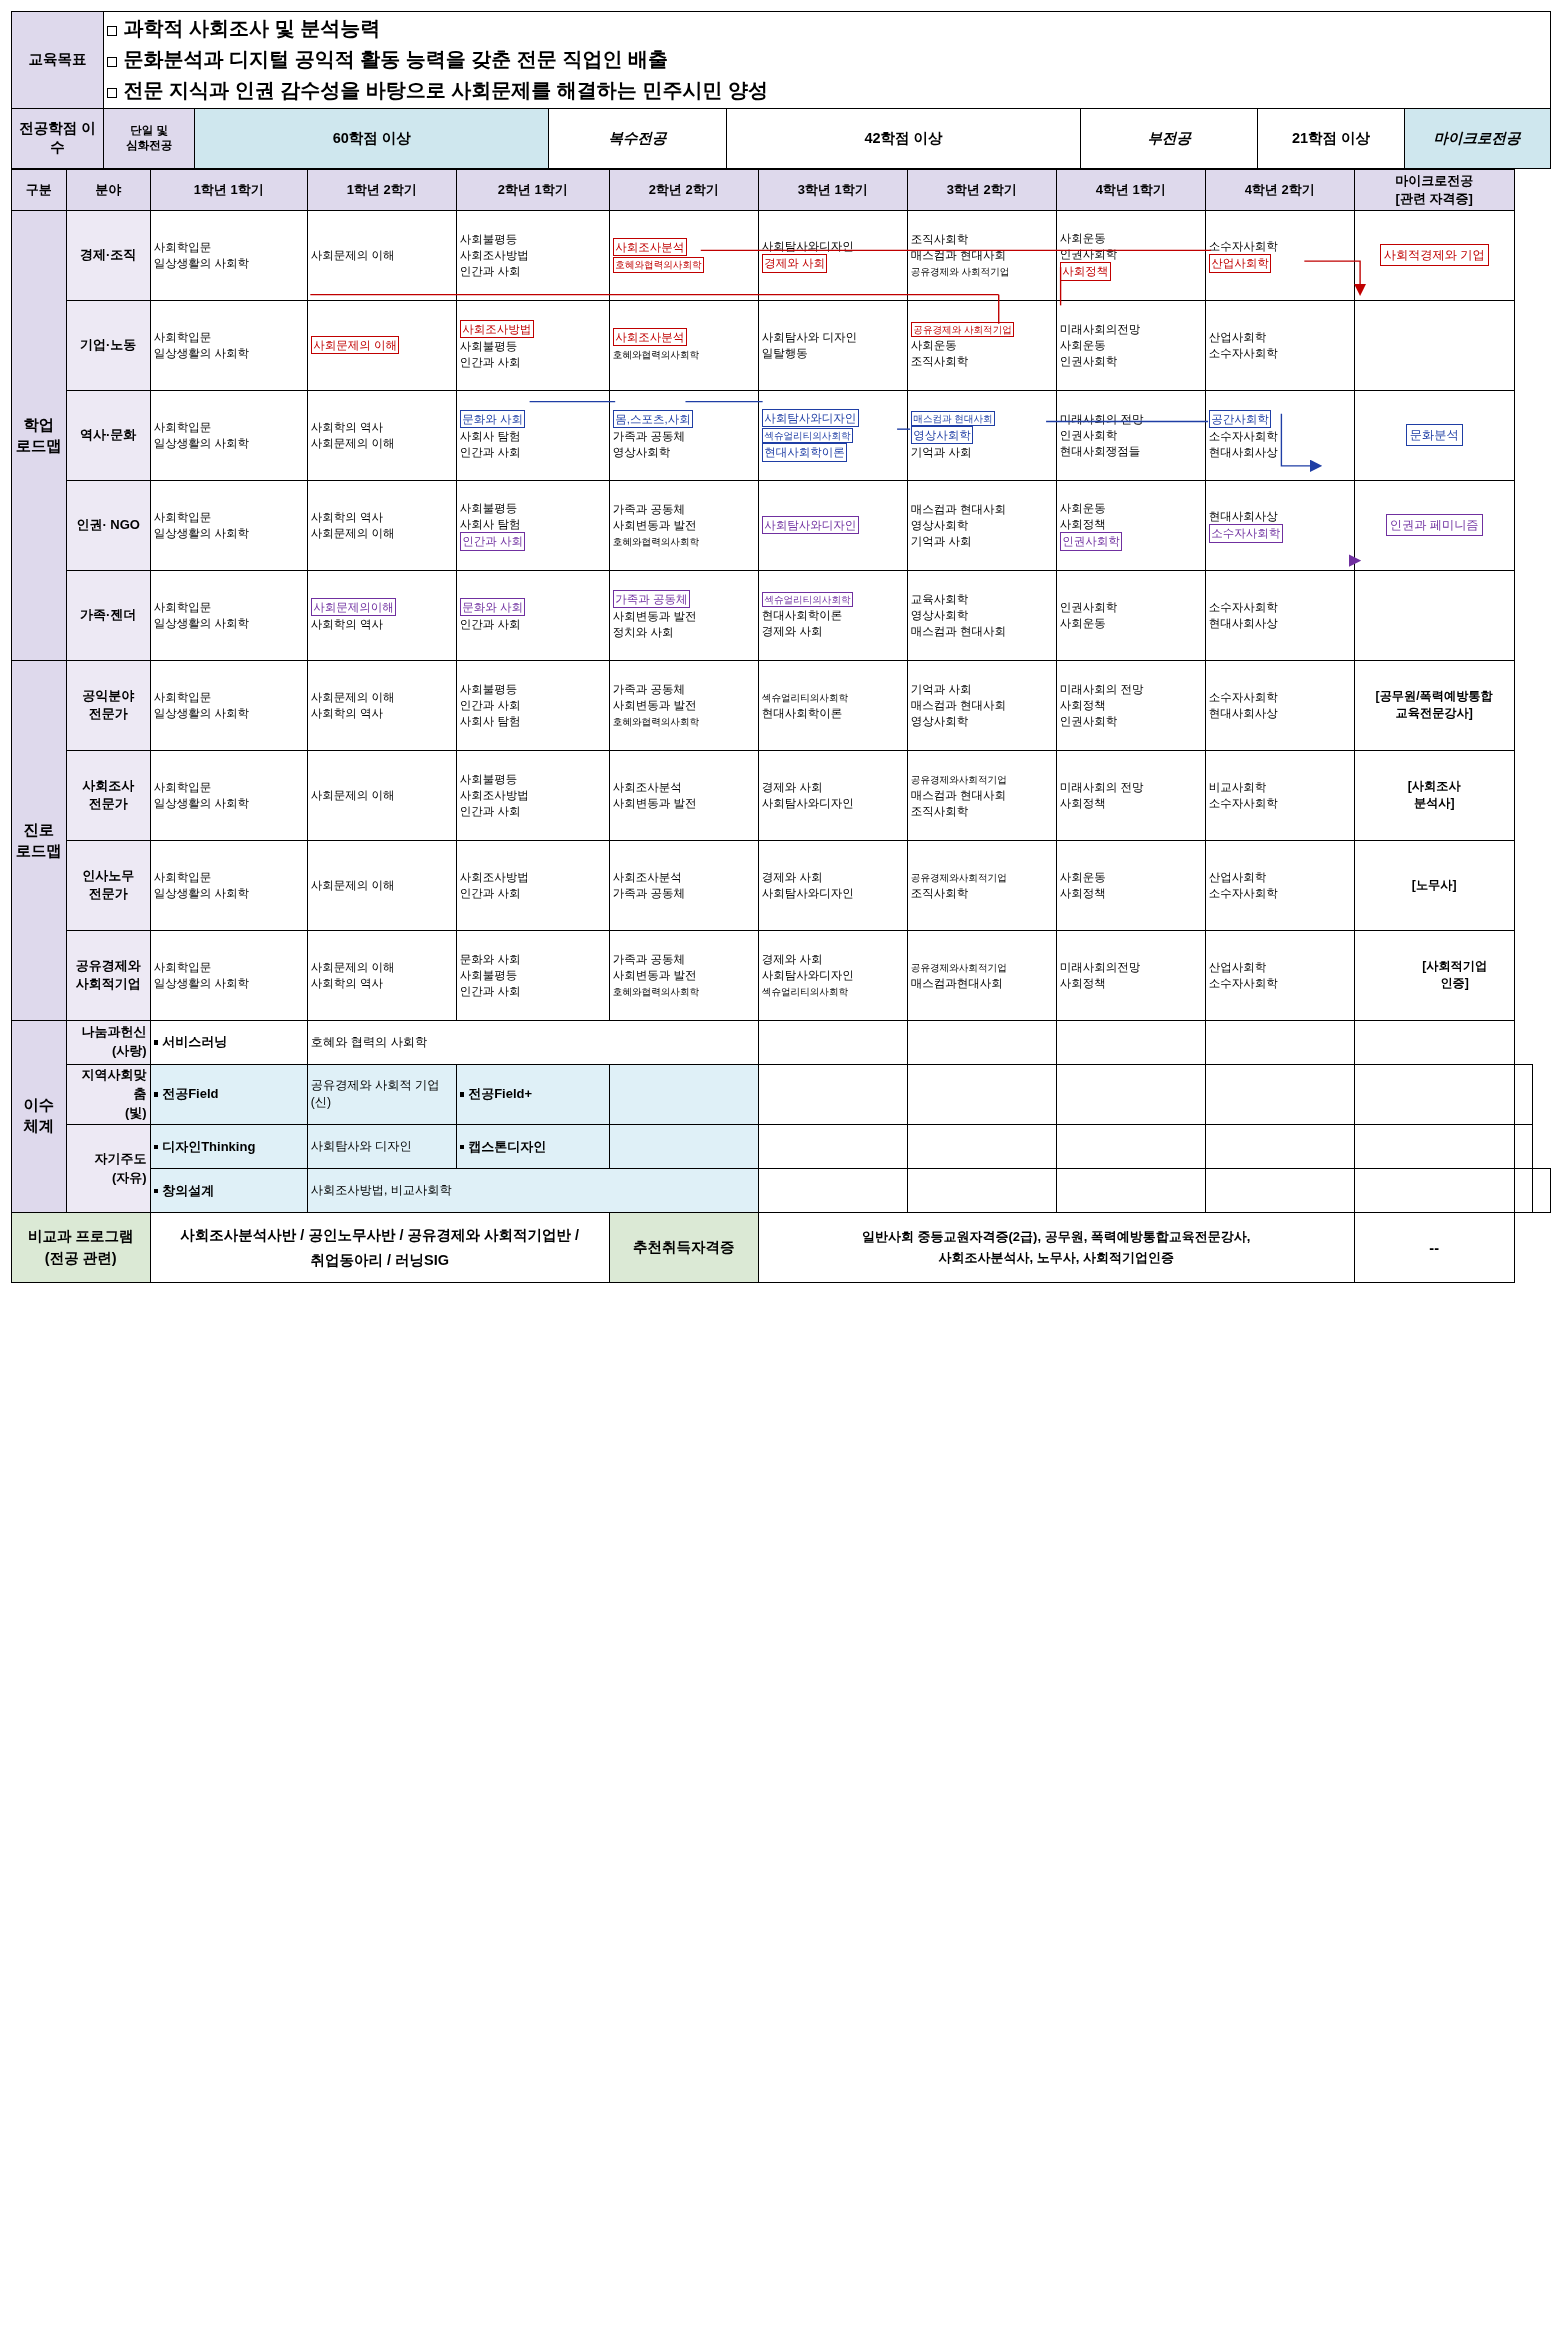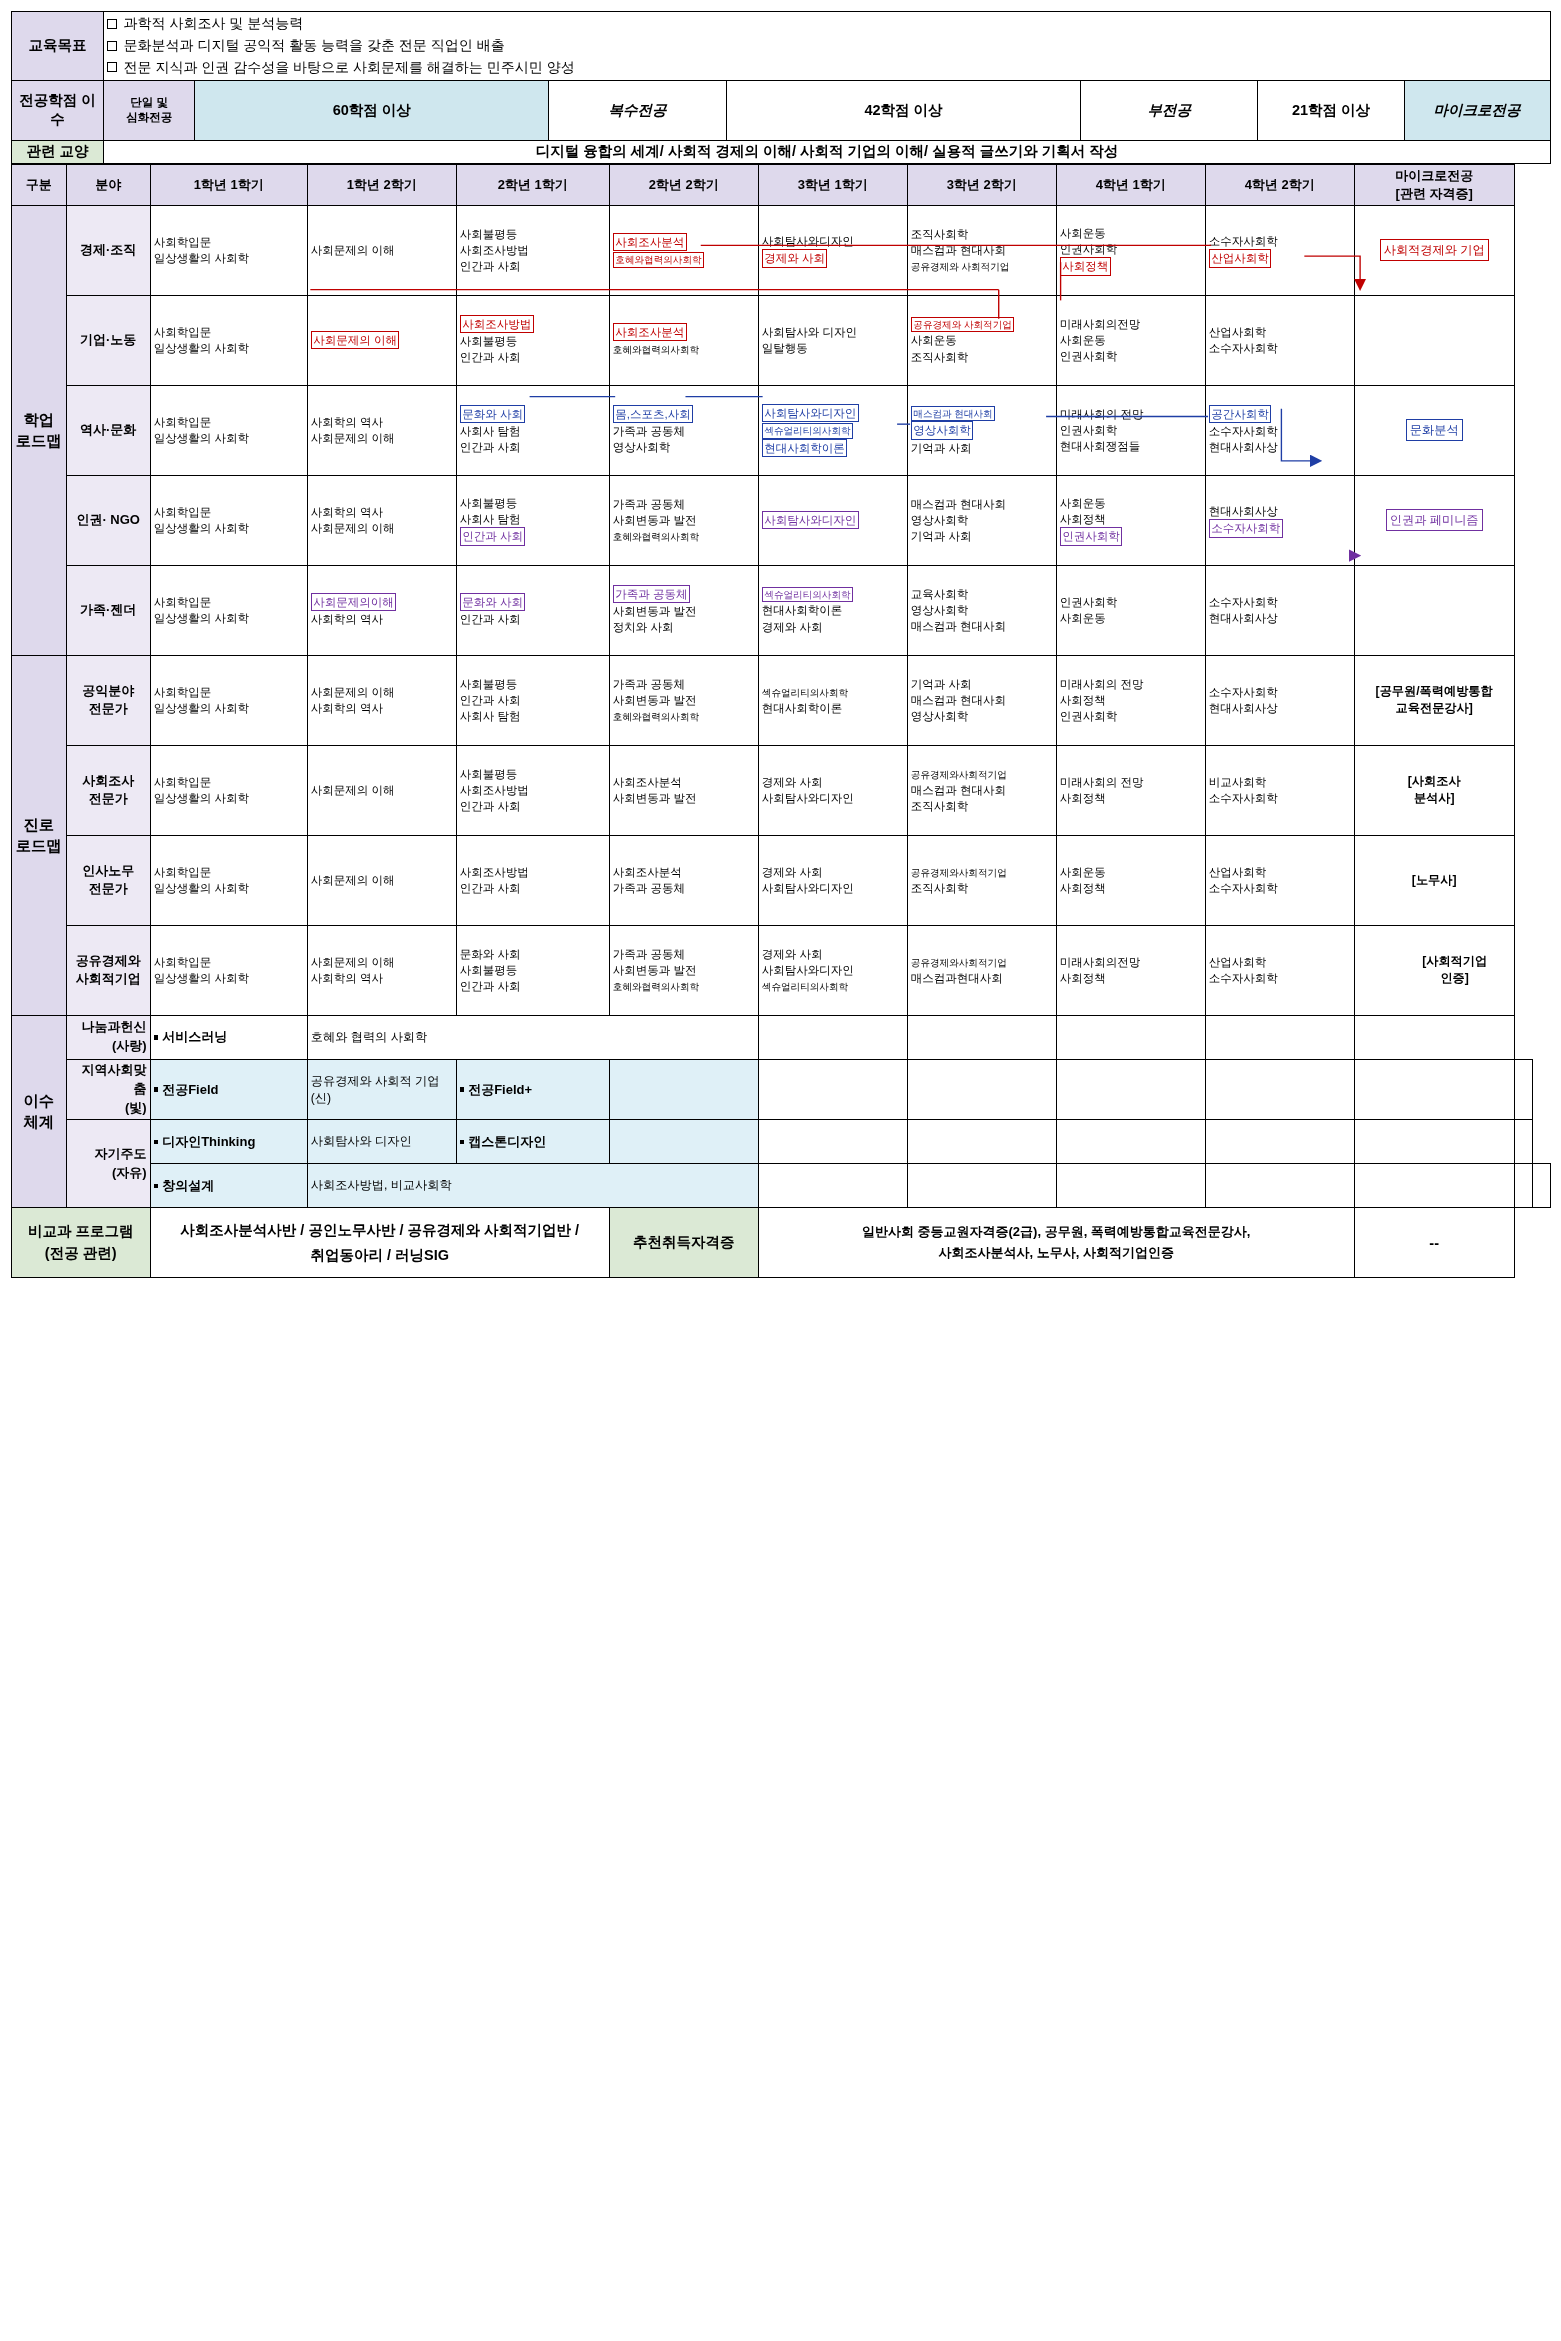--- a/index.html
+++ b/index.html
@@ -12,21 +12,21 @@
   .page { width: 1561px; padding: 10.7px 7.6px 15.3px 10.7px; }
 
   table.grid { border-collapse: collapse; table-layout: fixed; }
   table.grid td, table.grid th { border: 0.8px solid #000; padding: 1.5px 3.1px; vertical-align: middle; }
 
   
   .top { width: 1540px; }
   .lbl {
     background: #ded9ec; text-align: center; font-weight: bold; font-size: 14.5px;
   }
-  .goal-cell { padding: 6.1px 10.7px; font-size: 14px; line-height: 1.55; font-weight: normal; }
+  .goal-cell { padding: 6.1px 10.7px; font-size: 20px; line-height: 1.55; font-weight: bold; }
   .goal-line { white-space: nowrap; }
   .chk { display: inline-block; width: 10px; height: 10px; border: 1.1px solid #000; margin-right: 6.1px; vertical-align: -0.8px; }
 
   .credit-sub { background: #ded9ec; text-align: center; font-weight: bold; font-size: 11.5px; line-height:1.3;}
   .credit-val { text-align: center; font-weight: bold; font-size: 14.5px; }
   .credit-val.hl { background: #cfe7ee; }
   .credit-name { text-align: center; font-weight: bold; font-size: 14.5px; background:#ffffff;font-style:italic;}
 
   .liberal { text-align: center; font-weight: bold; font-size: 14.5px; padding: 6.9px 0; }
   .lbl-green { background: #dbe9d5; text-align: center; font-weight: bold; font-size: 14.5px; }
@@ -109,24 +109,20 @@
     <tr style="height:60px">
       <td class="lbl">전공학점 이수</td>
       <td class="credit-sub">단일 및<br>심화전공</td>
       <td colspan="2" class="credit-val hl">60학점 이상</td>
       <td class="credit-name">복수전공</td>
       <td colspan="2" class="credit-val">42학점 이상</td>
       <td class="credit-name">부전공</td>
       <td class="credit-val">21학점 이상</td>
       <td class="credit-name hl" style="background:#cfe7ee">마이크로전공</td>
     </tr>
-    <tr>
-      <td class="lbl-green">관련 교양</td>
-      <td colspan="9" class="liberal">디지털 융합의 세계/ 사회적 경제의 이해/ 사회적 기업의 이해/ 실용적 글쓰기와 기획서 작성</td>
-    </tr>
   </tbody>
     </table>
 
   <div class="ovl">
   <table class="grid main">
     <colgroup>
       <col style="width:55px">
           <col style="width:84px">
       <col style="width:157px">
           <col style="width:149px">

